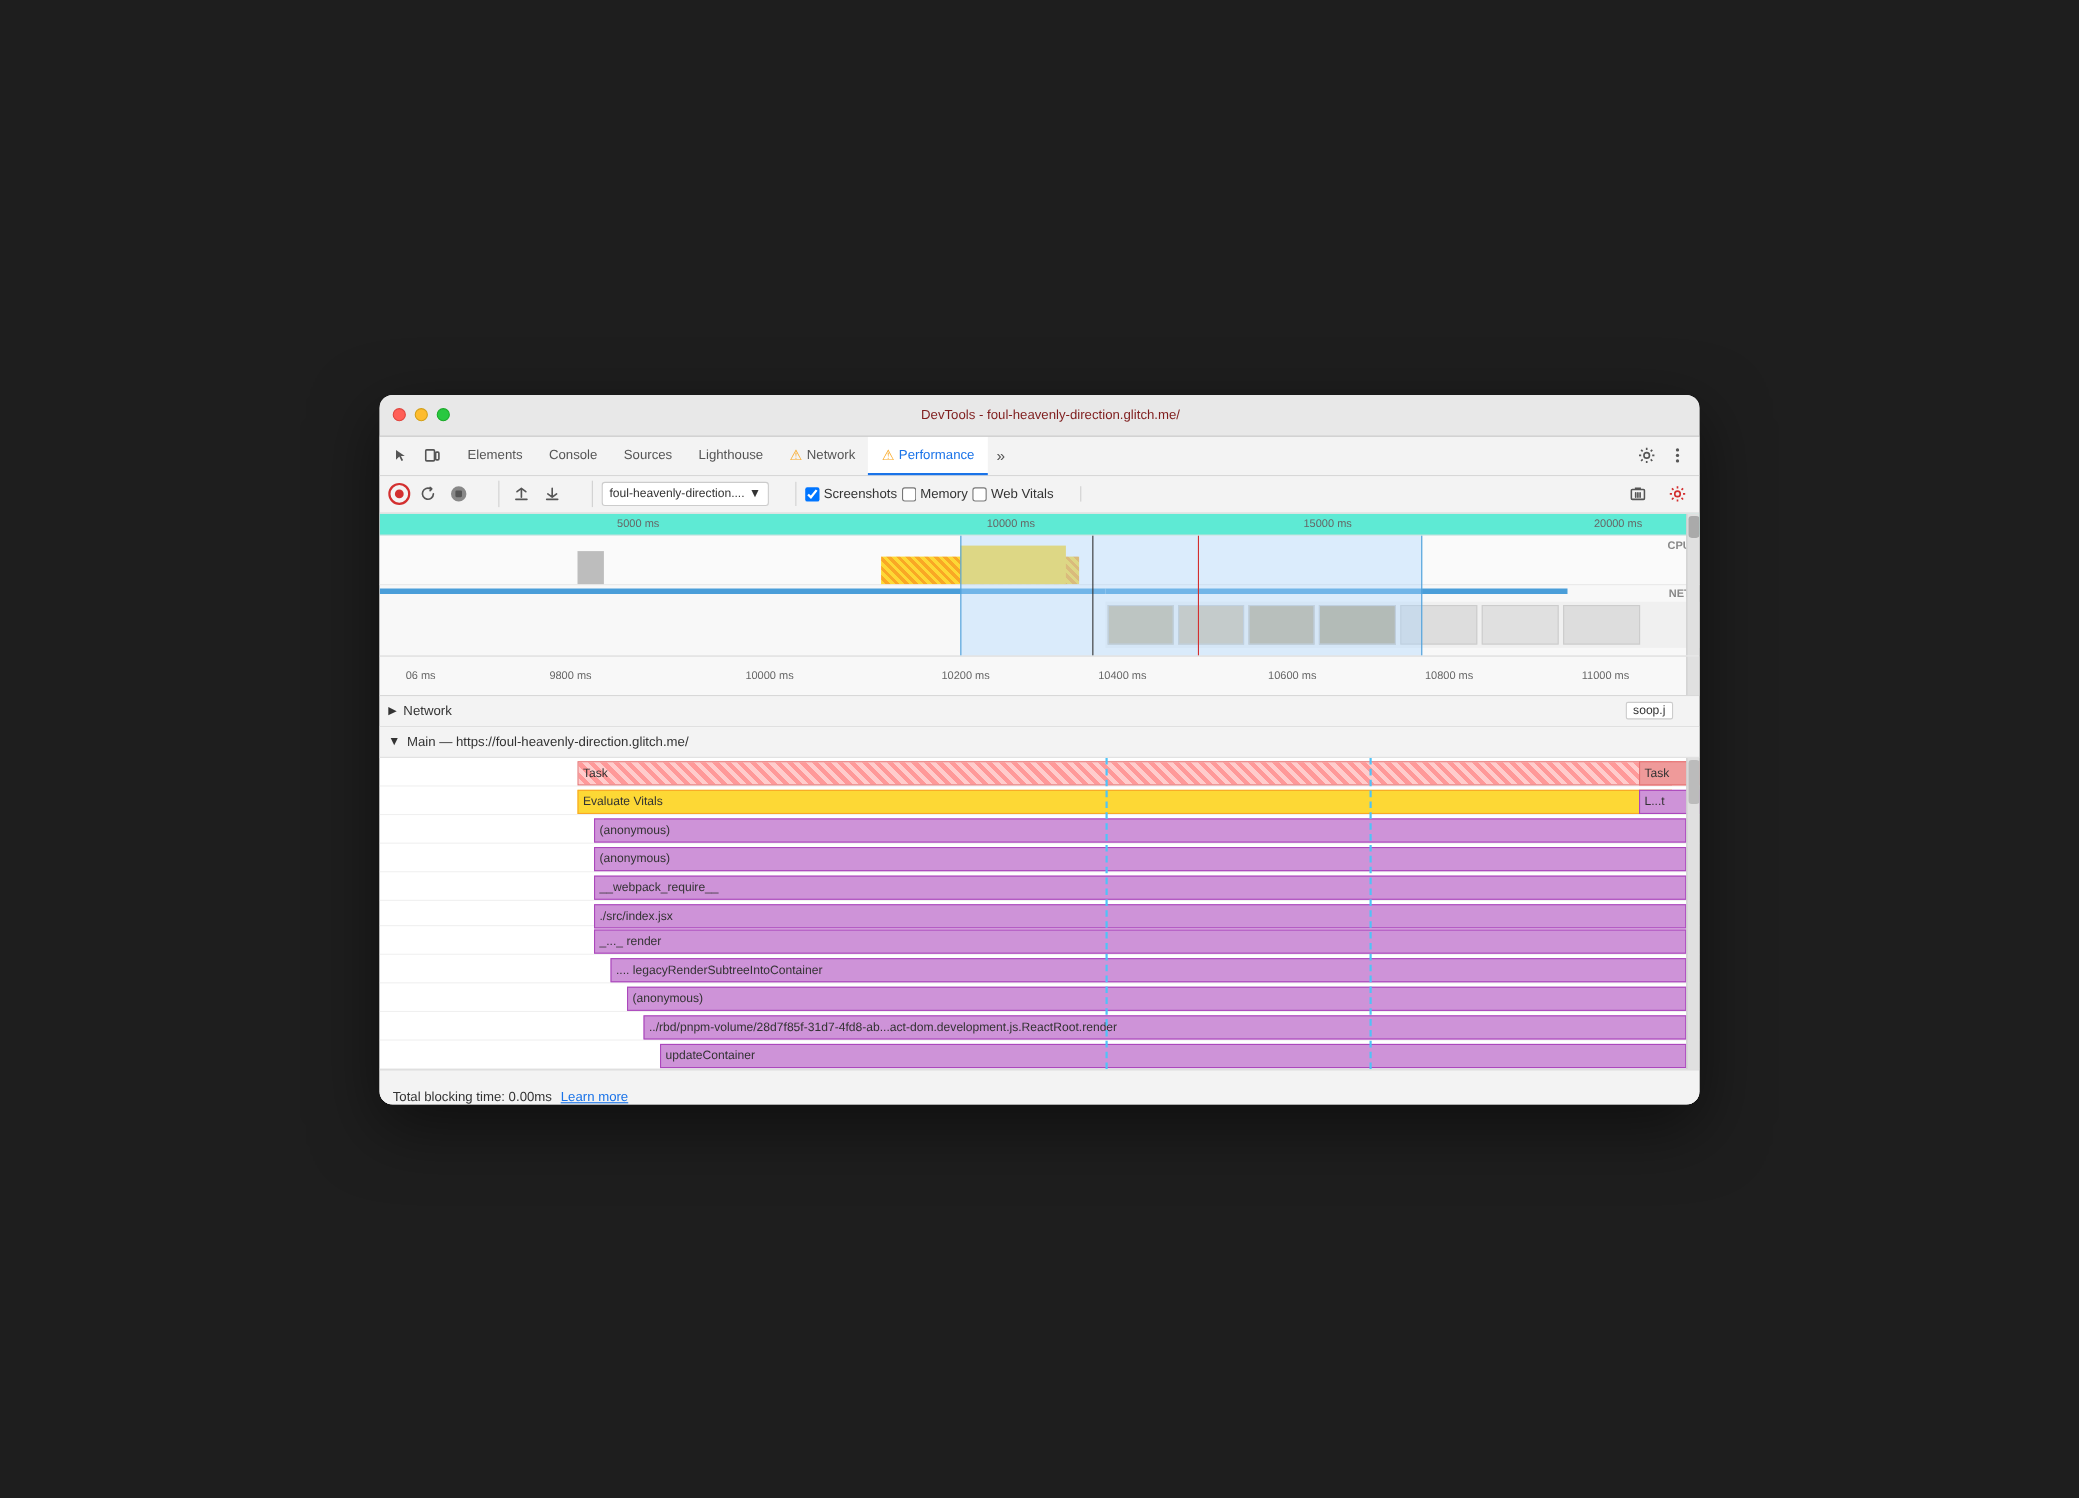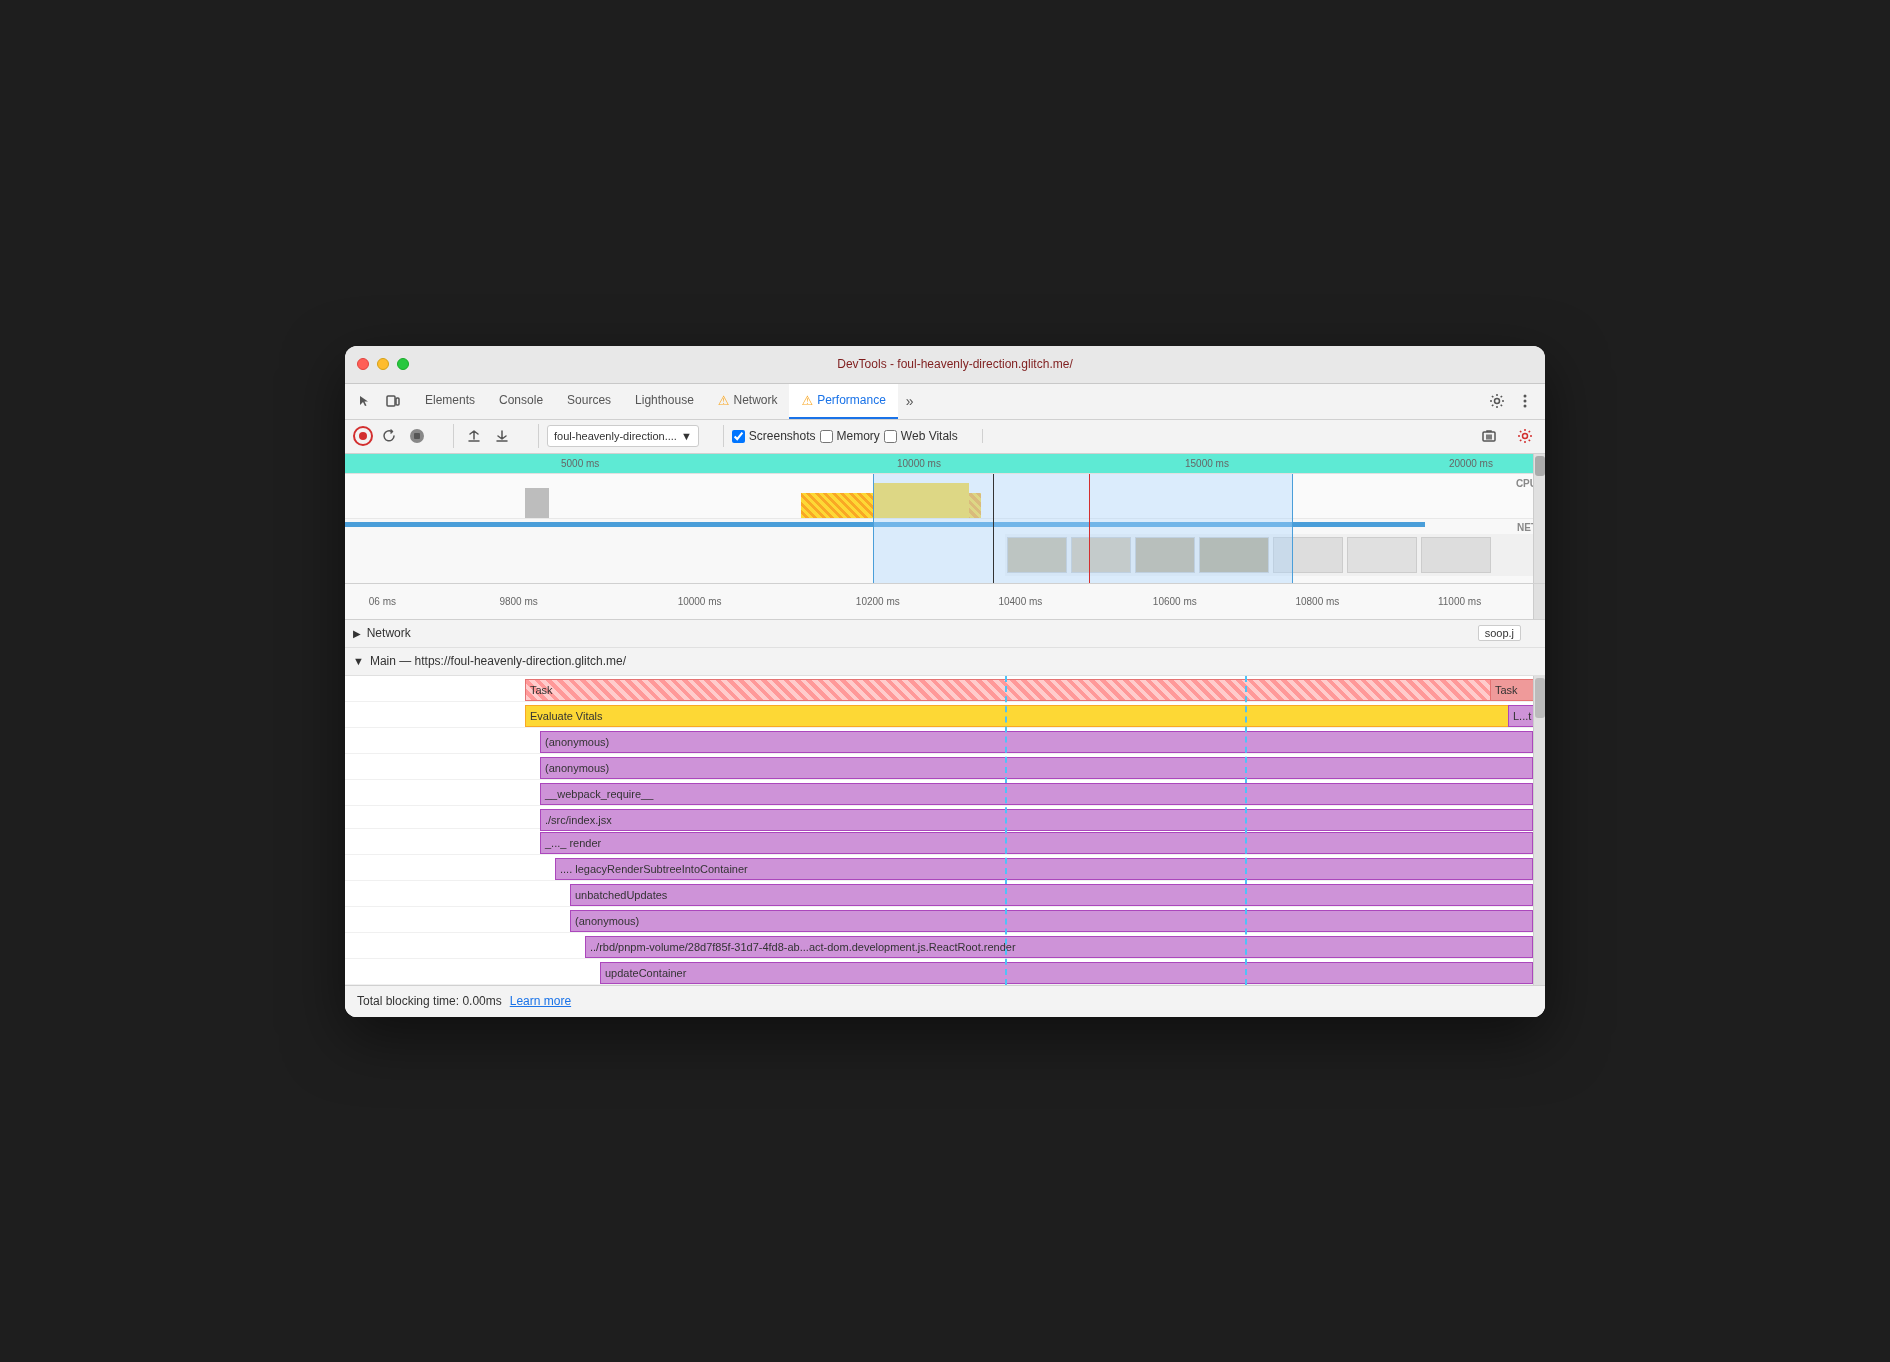--- a/index.html
+++ b/index.html
@@ -361,21 +361,21 @@
     .flame-bar.task-end {
       background: #ef9a9a;
       border: 1px solid #e57373;
     }
     
     .status-bar {
       background: #f3f3f3;
       border-top: 1px solid #d0d0d0;
       height: 32px;
       display: flex;
-      align-items: center;
+      align-items: flex-end;
       padding: 0 12px;
       font-size: 12px;
       color: #333;
       gap: 8px;
     }
     .learn-more {
       color: #1a73e8;
       text-decoration: underline;
       cursor: pointer;
     }
@@ -619,21 +619,21 @@
           </div>
           <div class="flame-bar task-end" style="right:0px;width:55px;">
             <span>Task</span>
           </div>
         </div>
 
         <div class="flame-row" style="height:26px;">
           <div class="flame-bar eval-script" style="left:180px;right:25px;">
             <span>Evaluate Vitals</span>
           </div>
-          <div class="flame-bar" style="right:0;width:37px;background:#ce93d8;border:1px solid #ab47bc;">
+          <div class="flame-bar" style="right:0;width:55px;background:#ce93d8;border:1px solid #ab47bc;">
             <span>L...t</span>
           </div>
         </div>
 
         <div class="flame-row" style="height:26px;">
           <div class="flame-bar purple" style="left:195px;right:12px;">
             <span>(anonymous)</span>
           </div>
         </div>
 
@@ -660,25 +660,20 @@
             <span>_..._ render</span>
           </div>
         </div>
 
         <div class="flame-row" style="height:26px;">
           <div class="flame-bar purple" style="left:210px;right:12px;">
             <span>.... legacyRenderSubtreeIntoContainer</span>
           </div>
         </div>
 
-        <div class="flame-row" style="height:26px;">
-          <div class="flame-bar purple" style="left:225px;right:12px;">
-            <span>unbatchedUpdates</span>
-          </div>
-        </div>
 
         <div class="flame-row" style="height:26px;">
           <div class="flame-bar purple" style="left:225px;right:12px;">
             <span>(anonymous)</span>
           </div>
         </div>
 
         <div class="flame-row" style="height:26px;">
           <div class="flame-bar purple" style="left:240px;right:12px;">
             <span>../rbd/pnpm-volume/28d7f85f-31d7-4fd8-ab...act-dom.development.js.ReactRoot.render</span>

